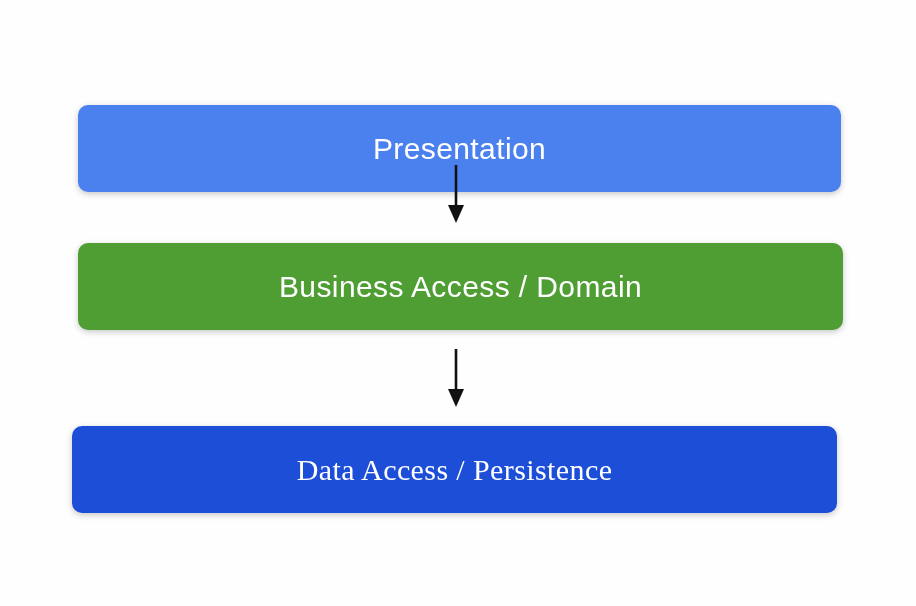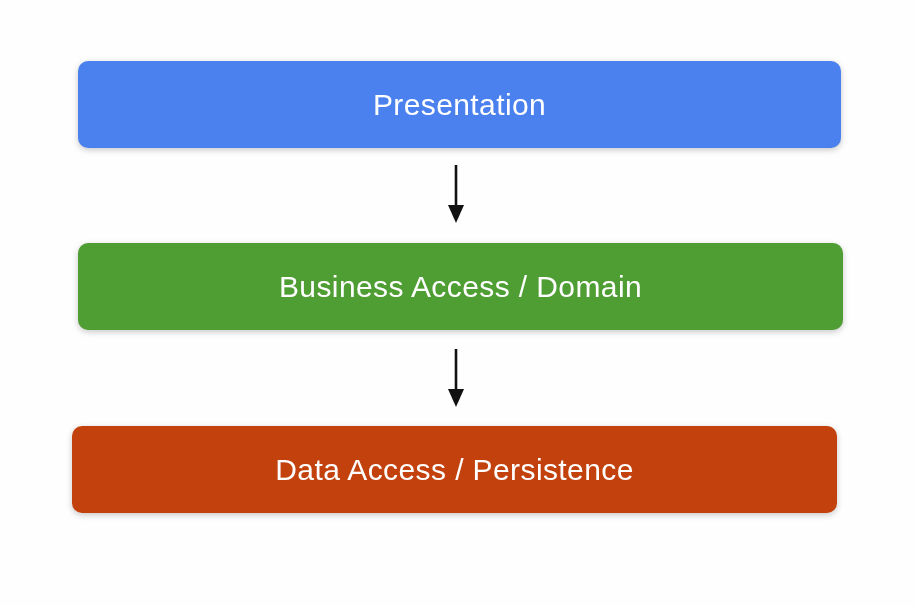--- a/index.html
+++ b/index.html
@@ -58,35 +58,35 @@
     left: 446px;
   }
   .arrow-1 { top: 165px; }
   .arrow-2 { top: 349px; }
 </style>
 </head>
 <body style="background-color: rgb(254, 254, 254);">
 
 <div class="canvas">
 
-  <div class="layer-box box-presentation" style="background-color: rgb(75, 129, 238);">
+  <div class="layer-box box-presentation" style="background-color: rgb(75, 129, 238); margin-top: 44px;">
     <span class="layer-label" style="color: rgb(255, 255, 255);">Presentation</span>
   </div>
 
   <svg class="arrow arrow-1" viewBox="0 0 20 58" xmlns="http://www.w3.org/2000/svg" style="color: rgb(17, 17, 17);">
     <line x1="10" y1="0" x2="10" y2="42" stroke="currentColor" stroke-width="2.6"></line>
     <polygon points="10,58 2,40 18,40" fill="currentColor"></polygon>
   </svg>
 
   <div class="layer-box box-business" style="background-color: rgb(79, 158, 52);">
     <span class="layer-label" style="color: rgb(255, 255, 255);">Business Access / Domain</span>
   </div>
 
   <svg class="arrow arrow-2" viewBox="0 0 20 58" xmlns="http://www.w3.org/2000/svg" style="color: rgb(17, 17, 17);">
     <line x1="10" y1="0" x2="10" y2="42" stroke="currentColor" stroke-width="2.6"></line>
     <polygon points="10,58 2,40 18,40" fill="currentColor"></polygon>
   </svg>
 
-  <div class="layer-box box-data" style="background-color: #c2410c;">
+  <div class="layer-box box-data" style="background-color: #1d4ed8; font-family: Liberation Serif, serif;">
     <span class="layer-label" style="color: rgb(255, 255, 255);">Data Access / Persistence</span>
   </div>
 
 </div>
 
 </body></html>

